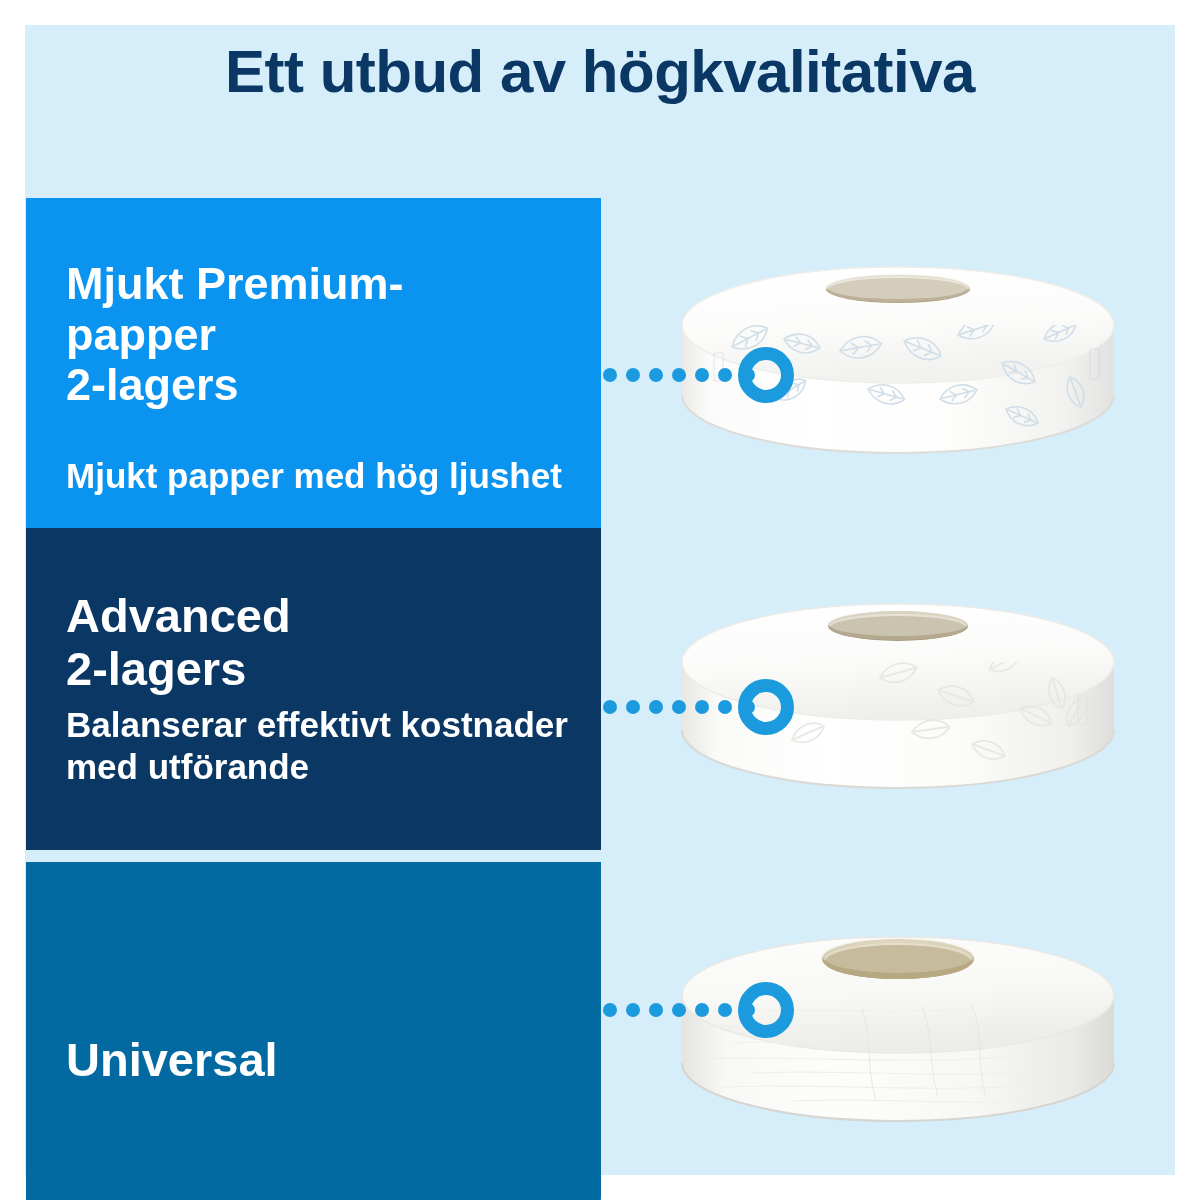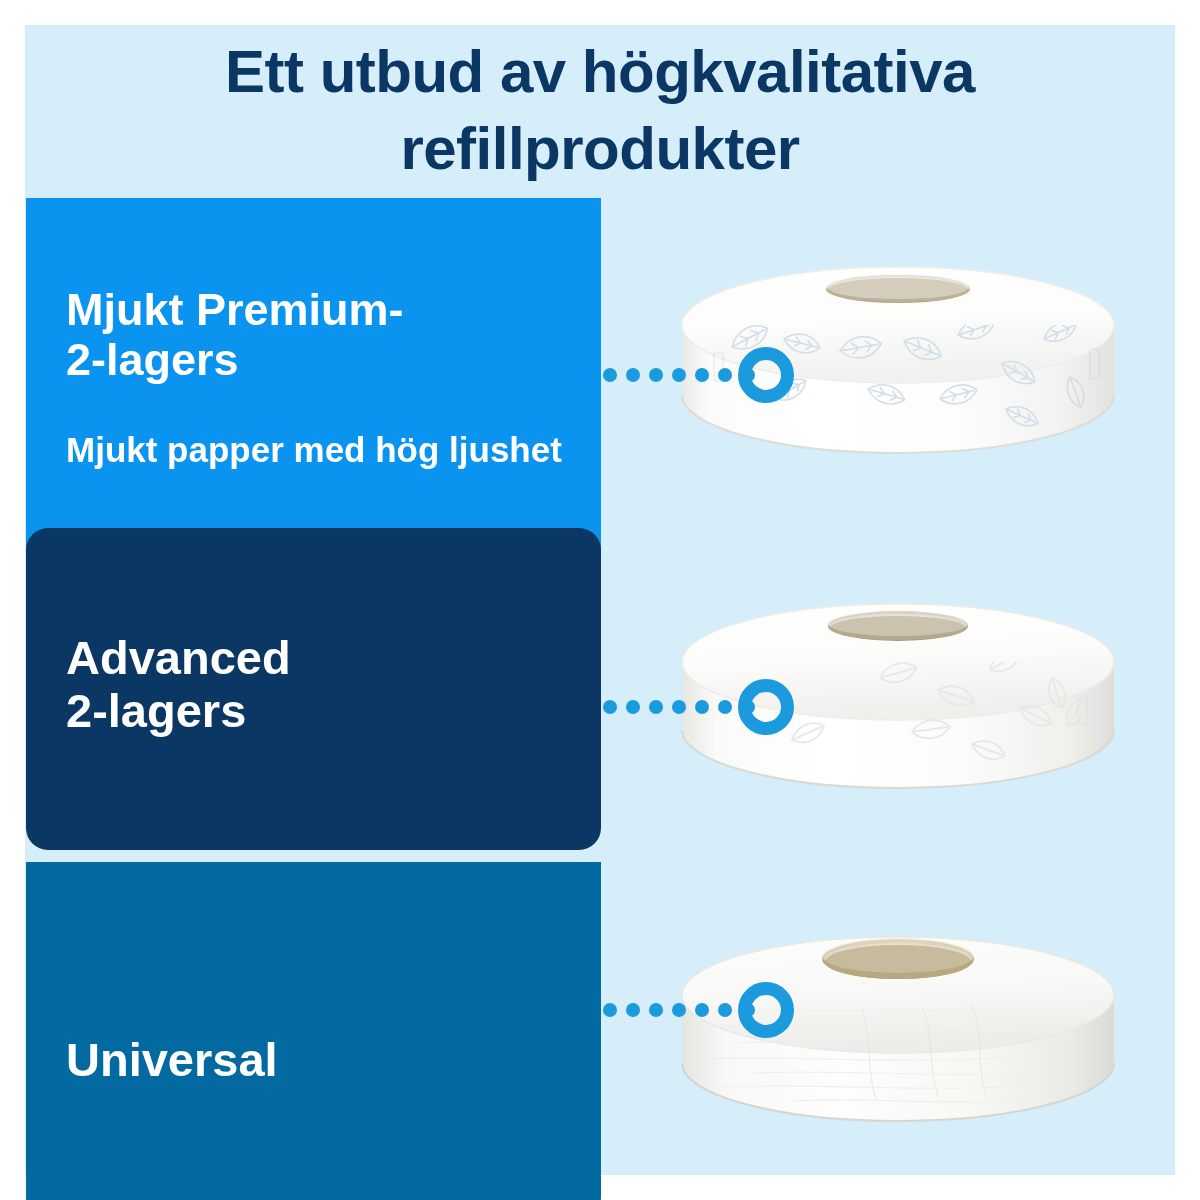--- a/index.html
+++ b/index.html
@@ -76,21 +76,20 @@
   #card-premium {
     top: 198px;
     height: 360px;
     background: #0b93f0;
     gap: 36px;
   }
   #card-advanced {
     top: 528px;
     height: 322px;
     background: #0b3764;
-    border-radius: 22px;
   }
   #card-universal {
     top: 862px;
     height: 397px;
     background: #0369a1;
     border-bottom-right-radius: 64px;
   }
   #card-advanced .ttl { font-size: 47px; }
   #card-universal .ttl { font-size: 47px; }
 
@@ -131,39 +130,41 @@
 </style>
 </head>
 <body>
 
 <div id="stage">
 
   <div id="backdrop"></div>
 
   <div id="heading">
     <span class="ln">Ett utbud av högkvalitativa</span>
-    <span class="ln">refillprodukter</span>
   </div>
 
   <div class="card" id="card-premium">
     <div class="ttl">
       <span class="ln">Mjukt Premium-</span>
+      <span class="ln">papper</span>
       <span class="ln">2-lagers</span>
     </div>
     <div class="sub">
       <span class="ln">Mjukt papper med hög ljushet</span>
     </div>
   </div>
 
   <div class="card" id="card-advanced">
     <div class="ttl">
       <span class="ln">Advanced</span>
       <span class="ln">2-lagers</span>
     </div>
     <div class="sub">
+      <span class="ln">Balanserar effektivt kostnader</span>
+      <span class="ln">med utförande</span>
     </div>
   </div>
 
   <div class="card" id="card-universal">
     <div class="ttl">
       <span class="ln">Universal</span>
     </div>
   </div>
 
   <div class="roll" id="roll-premium">

